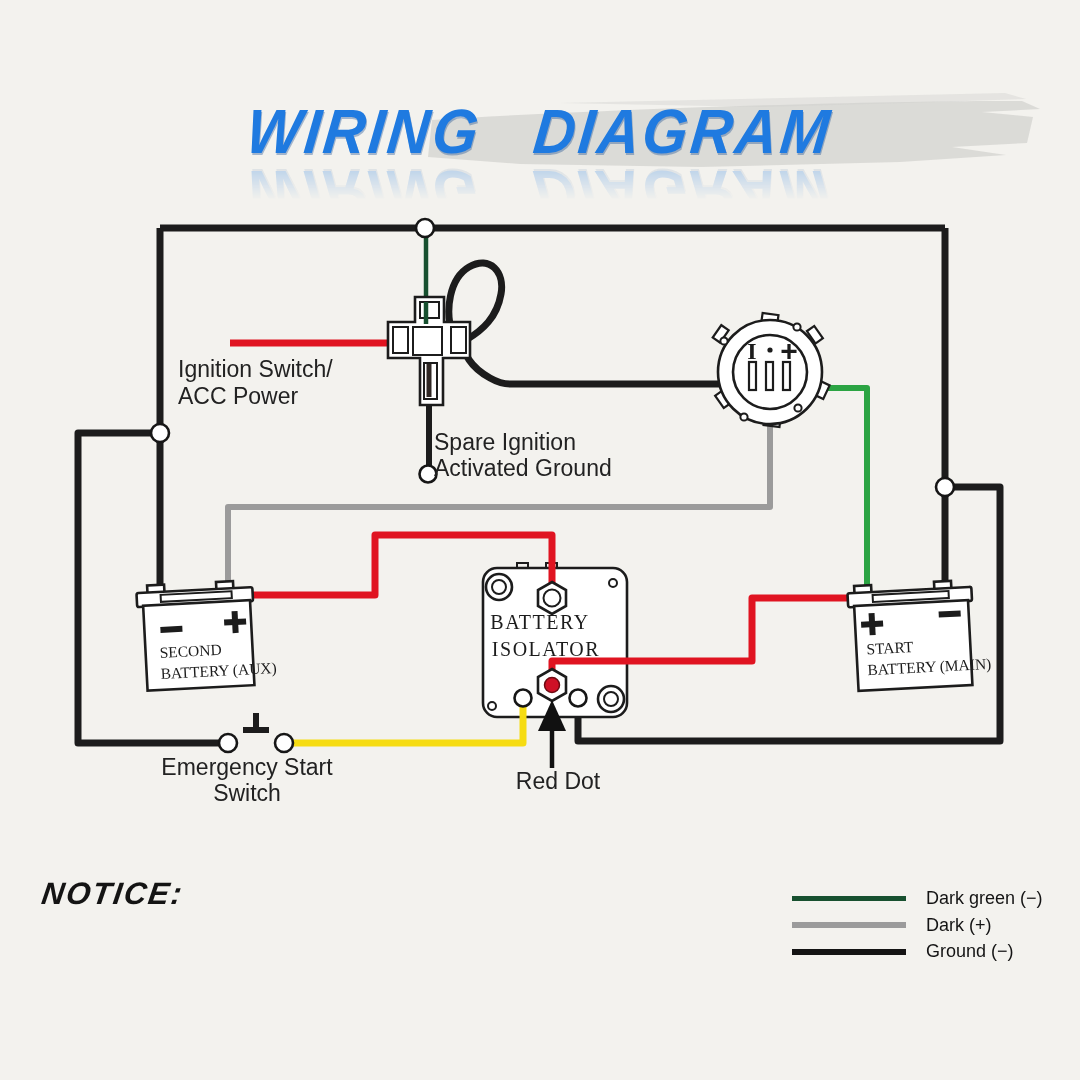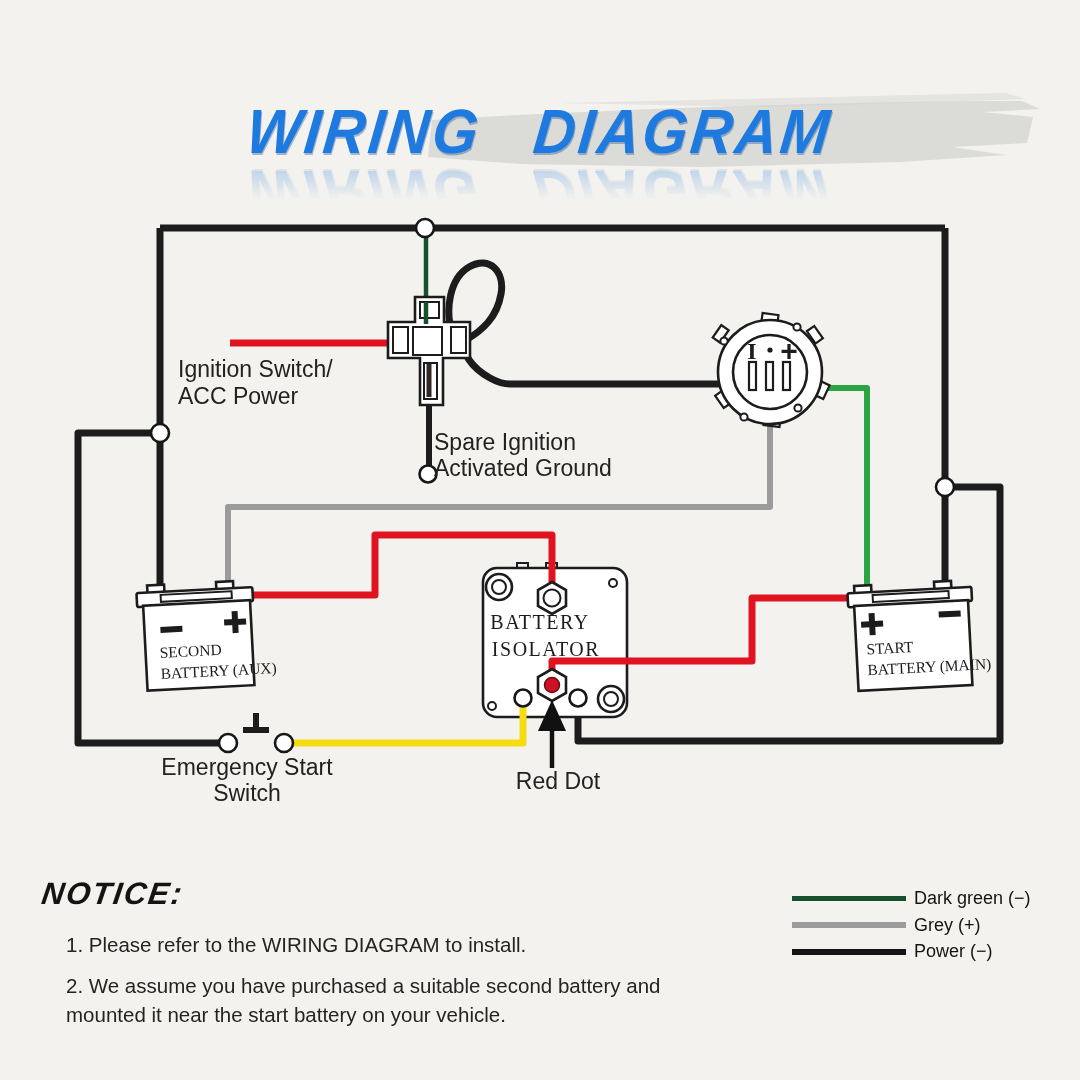--- a/index.html
+++ b/index.html
@@ -52,21 +52,21 @@
     transform:skewX(-8deg);color:#141414;
   }
   .notice-items{position:absolute;left:66px;top:930px;width:652px;
     font-size:20.5px;line-height:1.45;color:#242424;}
   .notice-items .item{margin-bottom:11px;}
 
   
   .legend{position:absolute;left:792px;top:885px;}
   .legend-row{display:flex;align-items:center;height:26.8px;}
   .legend-swatch{width:114px;height:5.5px;flex:0 0 auto;}
-  .legend-label{font-size:18px;color:#141414;margin-left:8px;white-space:nowrap;}
+  .legend-label{font-size:18px;color:#141414;margin-left:20px;white-space:nowrap;}
 </style>
 </head>
 <body>
 
 <div class="stage">
 
   <div class="title-zone">
     <svg class="brush-svg" width="1080" height="230" viewBox="0 0 1080 230">
       <path d="M432,120 C620,108 900,100 1022,101 L1040,109 L982,112 L1033,117 L1027,143 L952,147 L1006,155 L900,162 L700,167 L520,164 L428,157 Z" fill="#cbcbc8" opacity="0.6"></path>
       <path d="M560,103 L1005,93 L1026,99 L905,103 L760,107 Z" fill="#cfcfcc" opacity="0.4"></path>
@@ -212,33 +212,29 @@
     <text class="lbl" x="178" y="377">Ignition Switch/</text>
     <text class="lbl" x="178" y="404">ACC Power</text>
     <text class="lbl" x="434" y="450">Spare Ignition</text>
     <text class="lbl" x="434" y="476">Activated Ground</text>
     <text class="lbl" x="247" y="775" text-anchor="middle">Emergency Start</text>
     <text class="lbl" x="247" y="801" text-anchor="middle">Switch</text>
     <text class="lbl" x="558" y="789" text-anchor="middle">Red Dot</text>
   </svg>
 
   <div class="notice-heading">NOTICE:</div>
-  <div class="notice-items">
-    <div class="item">1. Please refer to the WIRING DIAGRAM to install.</div>
-    <div class="item">2. We assume you have purchased a suitable second battery and mounted it near the start battery on your vehicle.</div>
-  </div>
 
   <div class="legend">
     <div class="legend-row">
       <div class="legend-swatch" style="background: rgb(23, 80, 47);"></div>
       <div class="legend-label">Dark green (−)</div>
     </div>
     <div class="legend-row">
       <div class="legend-swatch" style="background: rgb(155, 155, 155);"></div>
-      <div class="legend-label">Grey (+)</div>
+      <div class="legend-label">Dark (+)</div>
     </div>
     <div class="legend-row">
       <div class="legend-swatch" style="background: rgb(20, 20, 20);"></div>
-      <div class="legend-label">Power (−)</div>
+      <div class="legend-label">Ground (−)</div>
     </div>
   </div>
 
 </div>
 
 </body></html>

